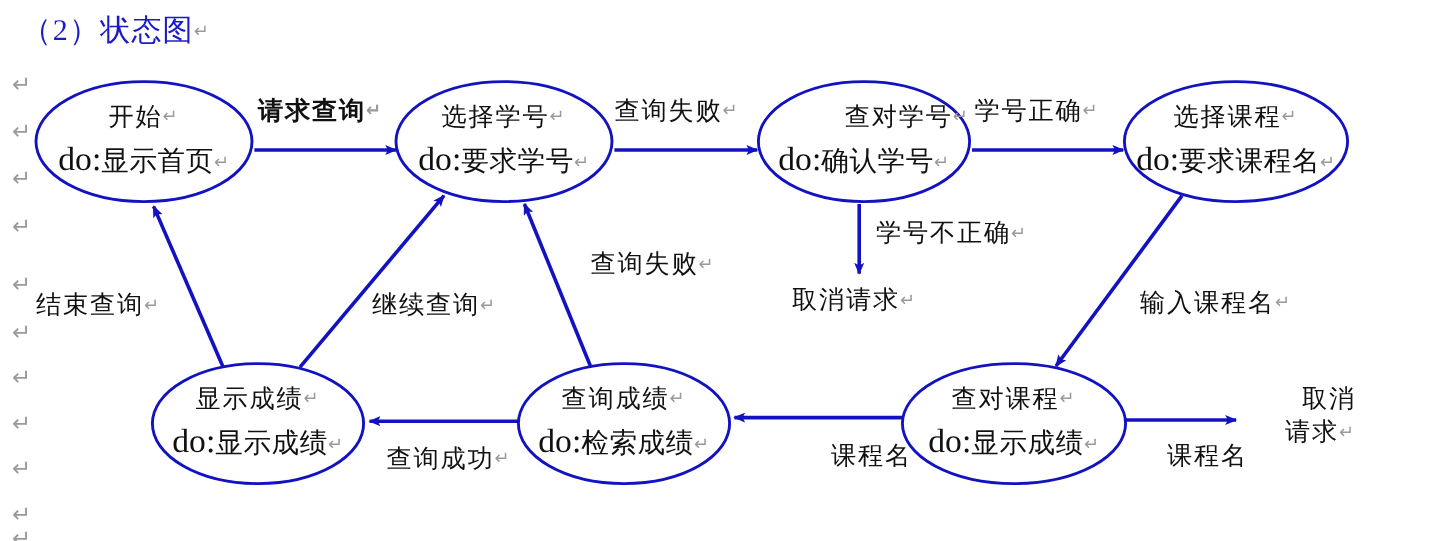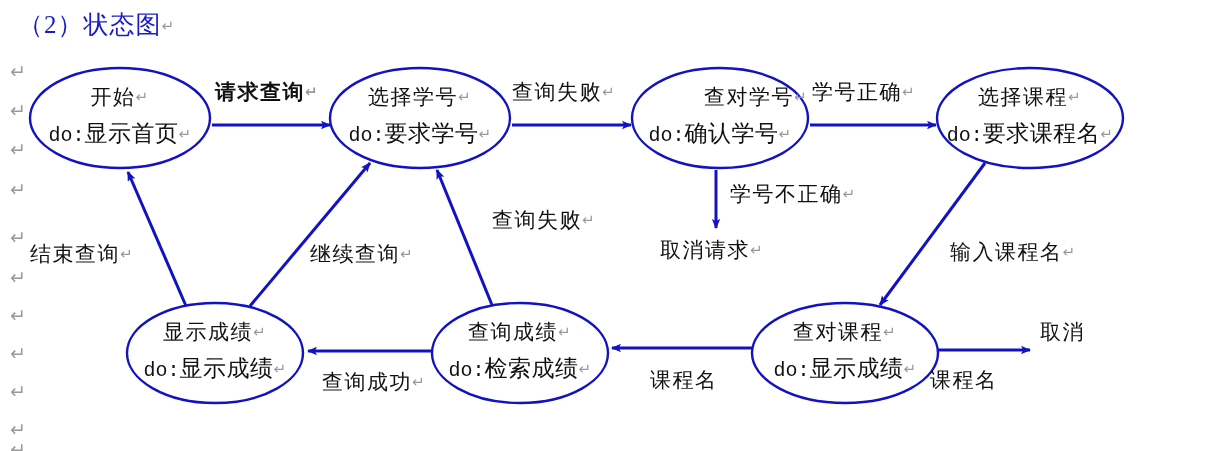--- a/index.html
+++ b/index.html
@@ -57,22 +57,22 @@
   }
   .node-title {
     font-size: 21px;
     letter-spacing: 1.5px;
   }
   .node-do {
     font-size: 23px;
     letter-spacing: 0.5px;
   }
   .node-do .do-kw {
-    font-family: Liberation Mono, monospace;
-    font-size: 20px;
+    font-family: Liberation Serif, serif;
+    font-size: 28px;
     letter-spacing: 0px;
   }
   .ret {
     color: #9a9a9a;
     font-size: 15px;
     font-family: "DejaVu Sans", sans-serif;
     vertical-align: 2px;
   }
   
   .edge-label {
@@ -80,21 +80,21 @@
     color: #111111;
     font-family: "Liberation Serif", "DejaVu Serif", serif;
     font-size: 21px;
     letter-spacing: 1.5px;
     white-space: nowrap;
     user-select: none;
     pointer-events: none;
   }
   .edge-label.two-line {
     white-space: normal;
-    text-align: left;
+    text-align: right;
     line-height: 1.35;
   }
 </style>
 </head>
 <body>
 
 <div id="page">
 
   <div id="title"><span>（2）状态图</span><span class="ret">↵</span></div>
 
@@ -174,16 +174,17 @@
       <div class="edge-label" style="left: 322px; top: 368px;"><span>查询成功</span><span class="ret">↵</span></div>
       <div class="edge-label" style="left: 492px; top: 206px;"><span>查询失败</span><span class="ret">↵</span></div>
       <div class="edge-label" style="left: 310px; top: 240px;"><span>继续查询</span><span class="ret">↵</span></div>
       <div class="edge-label" style="left: 30px; top: 240px;"><span>结束查询</span><span class="ret">↵</span></div>
     </div>
 
   <div id="terminal-labels">
       <div class="edge-label" style="left: 660px; top: 236px;"><span>取消请求</span><span class="ret">↵</span></div>
       <div class="edge-label two-line" style="left: 1040px; top: 318px; width: 90px;">
         <div>取消</div>
+        <div><span>请求</span><span class="ret">↵</span></div>
       </div>
     </div>
 
 </div>
 
 </body></html>

